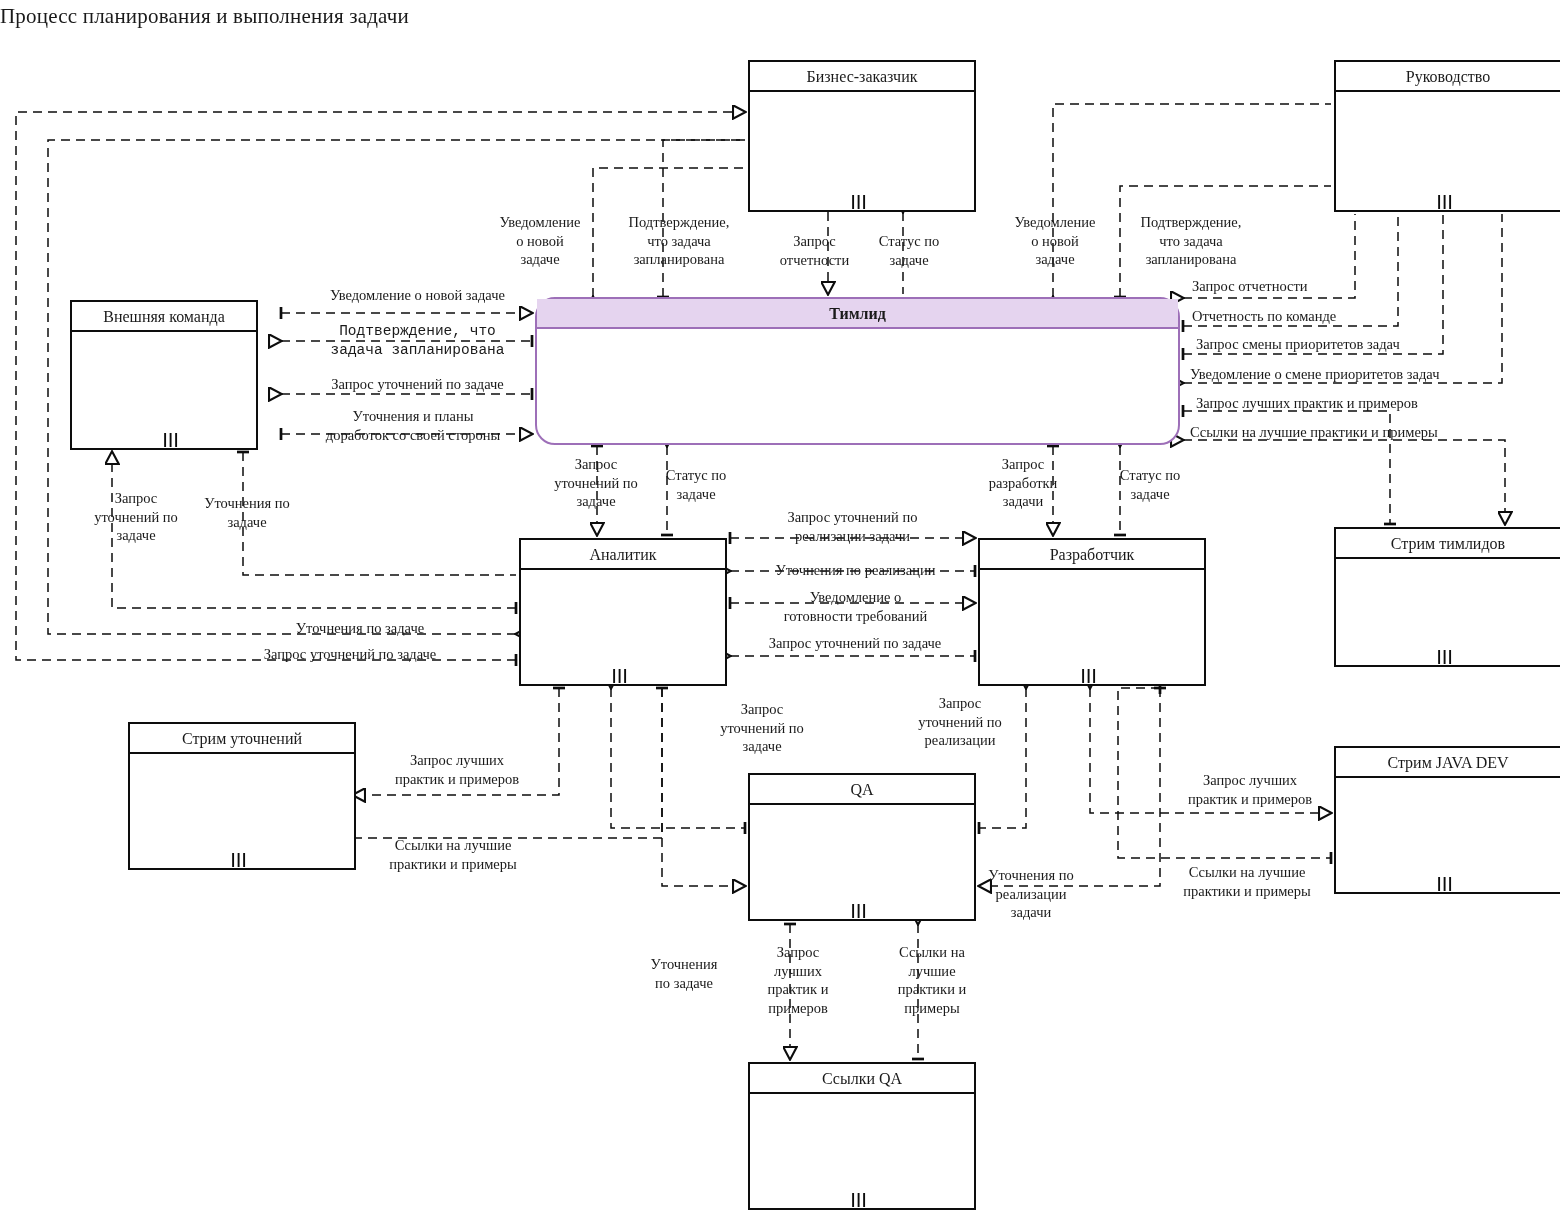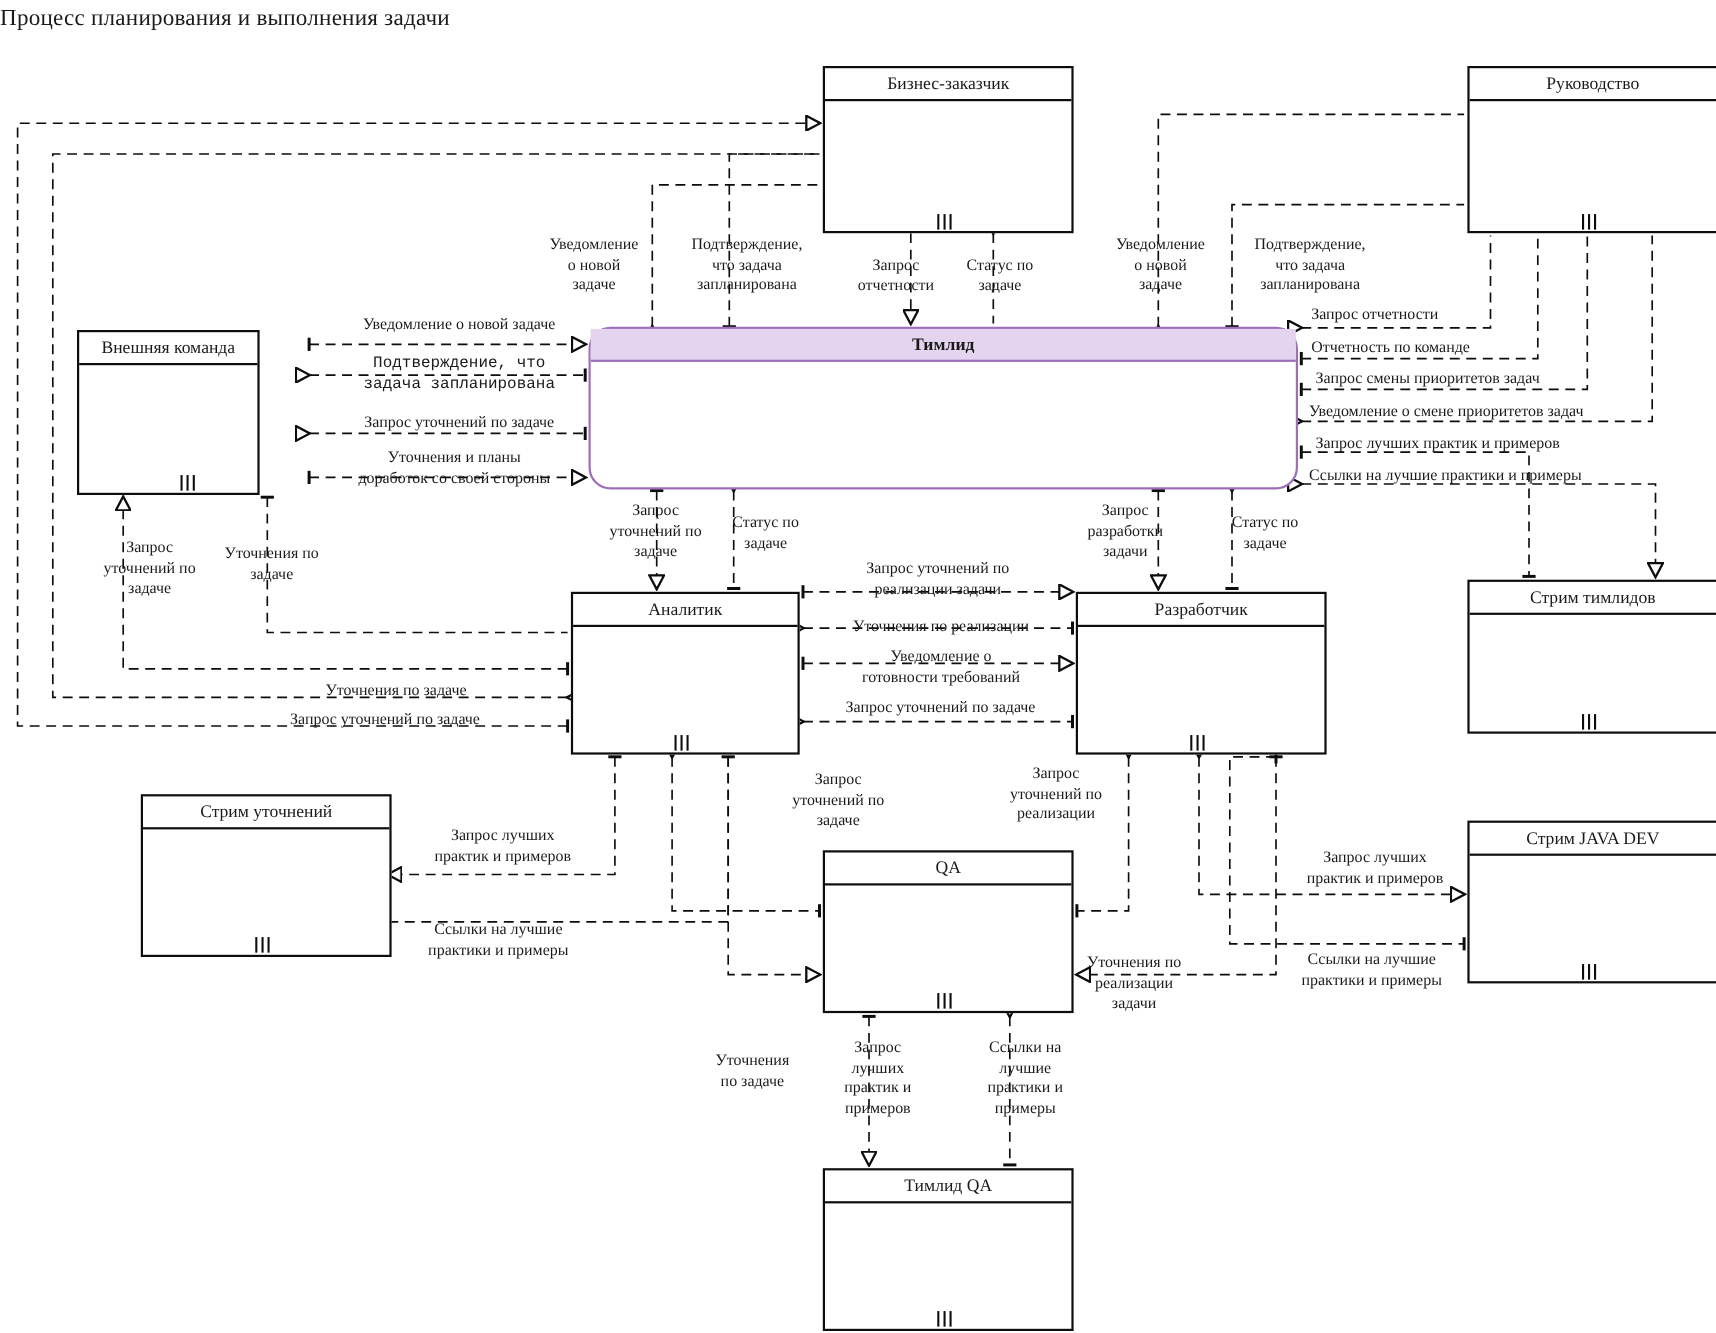--- a/index.html
+++ b/index.html
@@ -98,21 +98,21 @@
 
   <div id="node-layer">
       <div class="node" style="left: 748px; top: 60px; width: 228px; height: 152px;">
         <div class="hdr">Бизнес-заказчик</div>
       </div>
       <div class="sock" style="left: 851px; top: 193px;">|||</div>
       <div class="node" style="left: 1334px; top: 60px; width: 228px; height: 152px;">
         <div class="hdr">Руководство</div>
       </div>
       <div class="sock" style="left: 1437px; top: 193px;">|||</div>
-      <div class="node" style="left: 70px; top: 300px; width: 166px; height: 150px;">
+      <div class="node" style="left: 70px; top: 300px; width: 188px; height: 150px;">
         <div class="hdr">Внешняя команда</div>
       </div>
       <div class="sock" style="left: 163px; top: 431px;">|||</div>
       <div class="node accent" style="left: 535px; top: 297px; width: 645px; height: 148px; border-radius: 20px;">
         <div class="hdr">Тимлид</div>
       </div>
       <div class="node" style="left: 519px; top: 538px; width: 208px; height: 148px;">
         <div class="hdr">Аналитик</div>
       </div>
       <div class="sock" style="left: 612px; top: 667px;">|||</div>
@@ -130,21 +130,21 @@
       <div class="sock" style="left: 231px; top: 851px;">|||</div>
       <div class="node" style="left: 1334px; top: 746px; width: 228px; height: 148px;">
         <div class="hdr">Стрим JAVA DEV</div>
       </div>
       <div class="sock" style="left: 1437px; top: 875px;">|||</div>
       <div class="node" style="left: 748px; top: 773px; width: 228px; height: 148px;">
         <div class="hdr">QA</div>
       </div>
       <div class="sock" style="left: 851px; top: 902px;">|||</div>
       <div class="node" style="left: 748px; top: 1062px; width: 228px; height: 148px;">
-        <div class="hdr">Тимлид QA</div>
+        <div class="hdr">Ссылки QA</div>
       </div>
       <div class="sock" style="left: 851px; top: 1191px;">|||</div>
     </div>
 
   <div id="label-layer">
       <div class="lbl" style="left: 485px; top: 213px; width: 110px;">Уведомление
 о новой
 задаче</div>
       <div class="lbl" style="left: 609px; top: 213px; width: 140px;">Подтверждение,
 что задача

